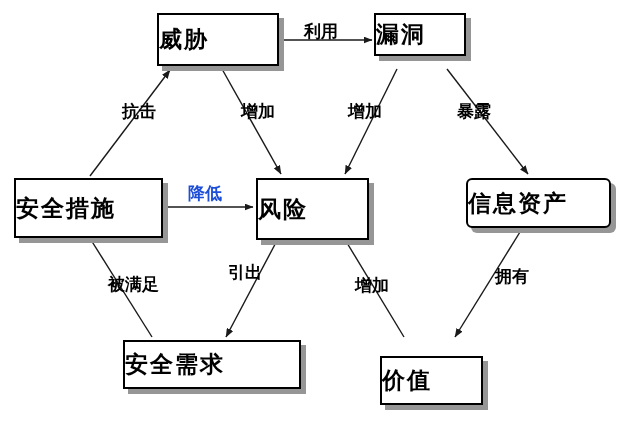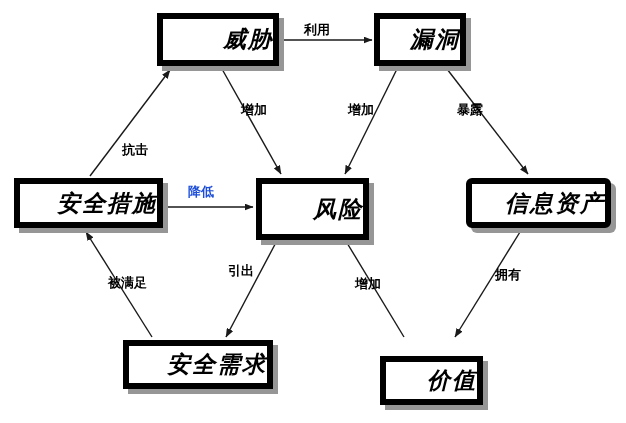--- a/index.html
+++ b/index.html
@@ -22,41 +22,40 @@
     position: absolute;
     left: 0;
     top: 0;
     width: 626px;
     height: 423px;
   }
   .node {
     position: absolute;
     box-sizing: border-box;
     background: #ffffff;
-    border: 6px solid #a21caf;
+    border: 2px solid #a21caf;
     box-shadow: 5px 5px 0 0 #969696;
     display: flex;
     align-items: center;
-    justify-content: flex-end;
+    justify-content: flex-start;
     z-index: 5;
-    font-style: italic;
   }
   .node-label {
     font-family: "DejaVu Sans", "Liberation Sans", sans-serif;
     font-size: 23px;
     font-weight: 700;
     color: #000000;
     line-height: 1;
     letter-spacing: 2px;
     white-space: nowrap;
   }
   .edge-label {
     position: absolute;
     font-family: "DejaVu Sans", "Liberation Sans", sans-serif;
-    font-size: 13px;
+    font-size: 17px;
     font-weight: 700;
     color: #000000;
     background: transparent;
     white-space: nowrap;
     z-index: 8;
     line-height: 1;
   }
 </style>
 </head>
 <body>
@@ -79,41 +78,41 @@
         <line x1="152" y1="337" x2="86" y2="232" stroke="#1a1a1a" marker-end="url(#arrowhead)"></line>
         <line x1="281" y1="233" x2="226" y2="337" stroke="#1a1a1a" marker-end="url(#arrowhead)"></line>
         <line x1="404" y1="337" x2="341" y2="233" stroke="#1a1a1a" marker-end="url(#arrowhead)"></line>
         <line x1="520" y1="232" x2="455" y2="337" stroke="#1a1a1a" marker-end="url(#arrowhead)"></line>
       </g>
   </svg>
 
   <div class="node" style="left: 157px; top: 13px; width: 122px; height: 53px; background: rgb(255, 255, 255); border-color: rgb(0, 0, 0); box-shadow: rgb(150, 150, 150) 5px 5px 0px 0px;">
     <span class="node-label">威胁</span>
   </div>
-  <div class="node" style="left: 374px; top: 13px; width: 92px; height: 53px; background: rgb(255, 255, 255); border-color: rgb(0, 0, 0); box-shadow: rgb(150, 150, 150) 5px 5px 0px 0px;">
+  <div class="node" style="left: 374px; top: 13px; width: 92px; height: 43px; background: rgb(255, 255, 255); border-color: rgb(0, 0, 0); box-shadow: rgb(150, 150, 150) 5px 5px 0px 0px;">
     <span class="node-label">漏洞</span>
   </div>
-  <div class="node" style="left: 14px; top: 178px; width: 149px; height: 50px; background: rgb(255, 255, 255); border-color: rgb(0, 0, 0); box-shadow: rgb(150, 150, 150) 5px 5px 0px 0px;">
+  <div class="node" style="left: 14px; top: 178px; width: 149px; height: 60px; background: rgb(255, 255, 255); border-color: rgb(0, 0, 0); box-shadow: rgb(150, 150, 150) 5px 5px 0px 0px;">
     <span class="node-label">安全措施</span>
   </div>
   <div class="node" style="left: 256px; top: 178px; width: 113px; height: 62px; background: rgb(255, 255, 255); border-color: rgb(0, 0, 0); box-shadow: rgb(150, 150, 150) 5px 5px 0px 0px;">
     <span class="node-label">风险</span>
   </div>
   <div class="node" style="left: 466px; top: 178px; width: 145px; height: 50px; background: rgb(255, 255, 255); border-color: rgb(0, 0, 0); box-shadow: rgb(150, 150, 150) 5px 5px 0px 0px; border-radius: 6px;">
     <span class="node-label">信息资产</span>
   </div>
-  <div class="node" style="left: 123px; top: 340px; width: 150px; height: 49px; background: rgb(255, 255, 255); border-color: rgb(0, 0, 0); box-shadow: rgb(150, 150, 150) 5px 5px 0px 0px;">
+  <div class="node" style="left: 123px; top: 340px; width: 178px; height: 49px; background: rgb(255, 255, 255); border-color: rgb(0, 0, 0); box-shadow: rgb(150, 150, 150) 5px 5px 0px 0px;">
     <span class="node-label">安全需求</span>
   </div>
   <div class="node" style="left: 380px; top: 356px; width: 103px; height: 49px; background: rgb(255, 255, 255); border-color: rgb(0, 0, 0); box-shadow: rgb(150, 150, 150) 5px 5px 0px 0px;">
     <span class="node-label">价值</span>
   </div>
 
   <span class="edge-label" style="left: 304px; top: 23px; color: rgb(0, 0, 0);">利用</span>
-  <span class="edge-label" style="left: 122px; top: 103px; color: rgb(0, 0, 0); margin-top: 40px;">抗击</span>
+  <span class="edge-label" style="left: 122px; top: 103px; color: rgb(0, 0, 0);">抗击</span>
   <span class="edge-label" style="left: 241px; top: 103px; color: rgb(0, 0, 0);">增加</span>
   <span class="edge-label" style="left: 348px; top: 103px; color: rgb(0, 0, 0);">增加</span>
   <span class="edge-label" style="left: 457px; top: 103px; color: rgb(0, 0, 0);">暴露</span>
   <span class="edge-label" style="left: 188px; top: 185px; color: #1d4ed8;">降低</span>
   <span class="edge-label" style="left: 108px; top: 276px; color: rgb(0, 0, 0);">被满足</span>
   <span class="edge-label" style="left: 228px; top: 264px; color: rgb(0, 0, 0);">引出</span>
   <span class="edge-label" style="left: 355px; top: 277px; color: rgb(0, 0, 0);">增加</span>
   <span class="edge-label" style="left: 495px; top: 268px; color: rgb(0, 0, 0);">拥有</span>
 
 </div>

